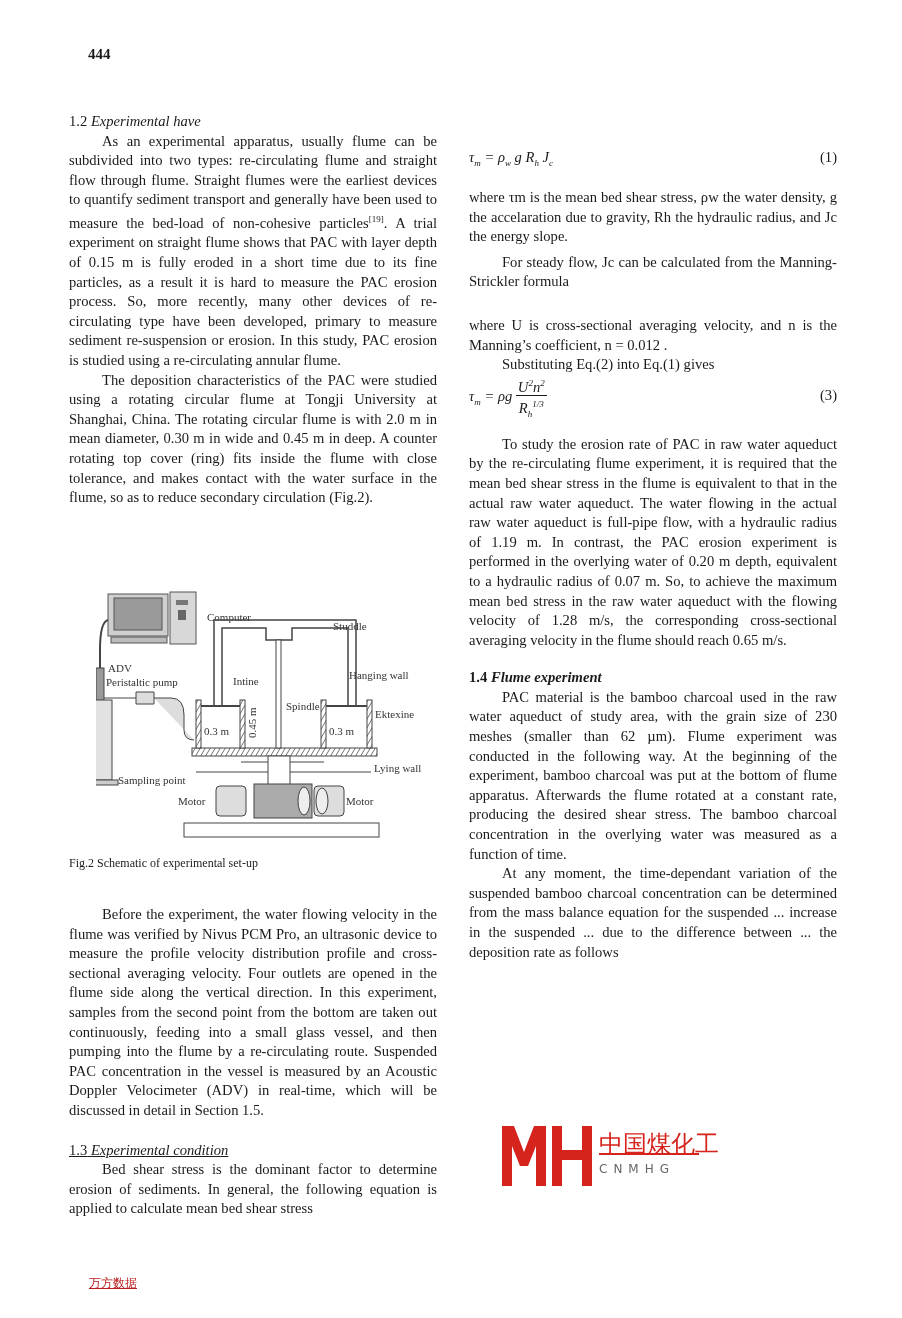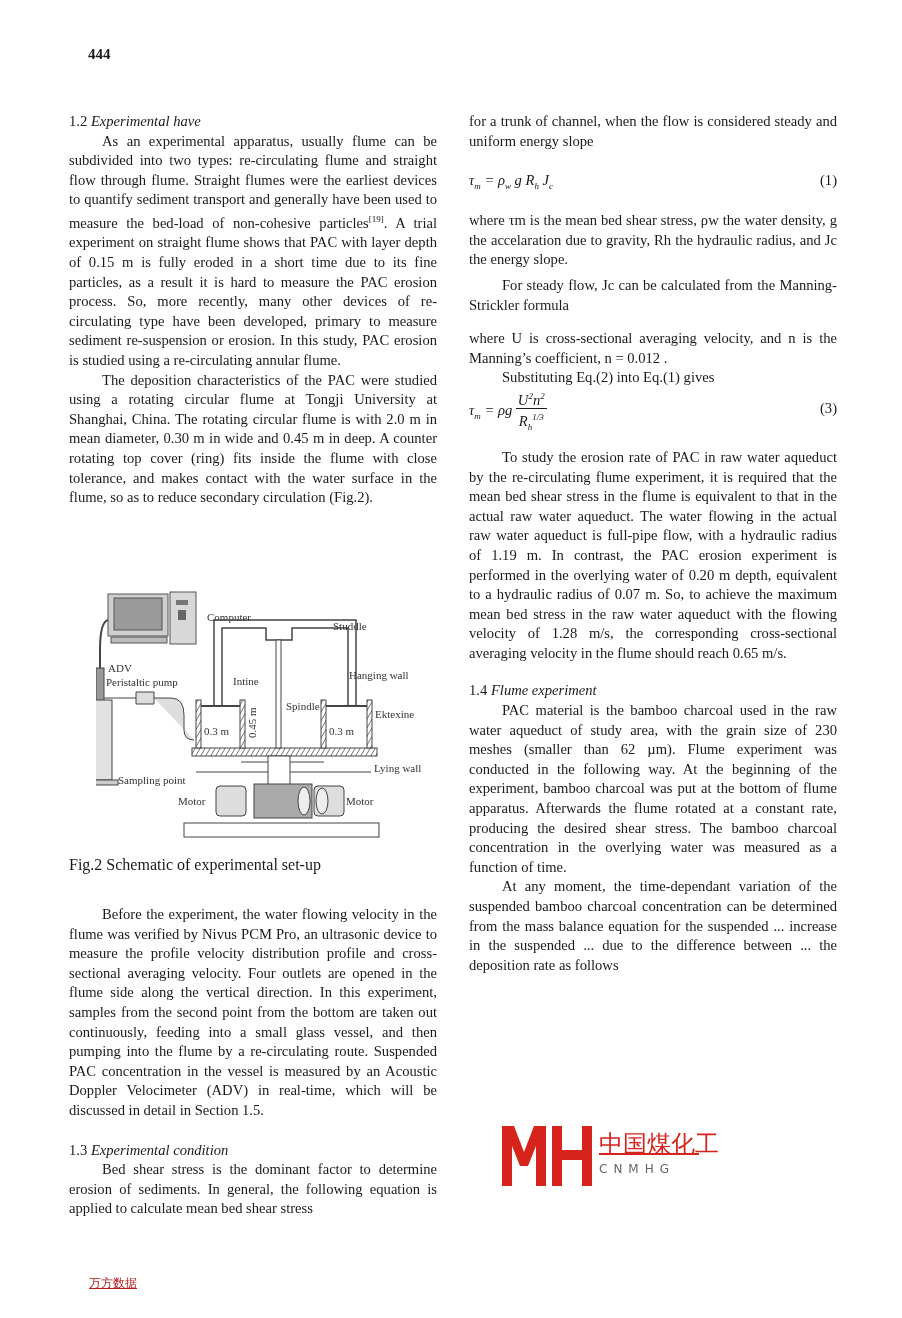--- a/index.html
+++ b/index.html
@@ -13,21 +13,21 @@
   .indent { text-indent: 33px; }
   .sec { margin: 0; }
   .sec i { font-style: italic; }
   .eq { position: relative; height: 20px; margin: 0; font-style: italic; }
   .eq .num { position: absolute; right: 0; top: 0; font-style: normal; }
   .frac { display: inline-block; vertical-align: middle; text-align: center; line-height: 16px; }
   .frac .top { display: block; border-bottom: 1px solid #1a1a1a; padding: 0 2px; }
   .frac .bot { display: block; padding: 0 2px; }
   sub, sup { font-size: 9px; }
   .figure { position: absolute; left: 96px; top: 590px; width: 335px; height: 255px; }
-  .caption { position: absolute; left: 69px; top: 856px; font-size: 16px; }
+  .caption { position: absolute; left: 69px; top: 856px; font-size: 12px; }
   .footer { position: absolute; left: 89px; top: 1275px; font-size: 12px;
             font-family: "DejaVu Sans", sans-serif; color: #b91c1c; text-decoration: underline; }
   .watermark { position: absolute; left: 502px; top: 1126px; width: 240px; height: 62px; }
   .wm-text { position: absolute; left: 97px; top: 2px; font-family: "DejaVu Sans", sans-serif;
              font-size: 24px; color: #d6231c; background: rgba(255,255,255,0.85); padding-right: 2px; }
   .wm-line { position: absolute; left: 97px; top: 27px; width: 100px; height: 2px; background: #d6231c; }
   .wm-sub { position: absolute; left: 97px; top: 36px; font-family: "DejaVu Sans", sans-serif;
             font-size: 12px; letter-spacing: 6px; color: #666; background: rgba(255,255,255,0.85); text-align: center; }
   .fig-label { font-family: "Liberation Serif", serif; font-size: 11px; fill: #333; }
 </style>
@@ -110,43 +110,42 @@
   <ellipse cx="226" cy="211" rx="6" ry="13" fill="#eee" stroke="#444"></ellipse>
   <text class="fig-label" x="82" y="215">Motor</text>
   <text class="fig-label" x="250" y="215">Motor</text>
   <rect x="88" y="233" width="195" height="14" fill="#fff" stroke="#444"></rect>
 </svg>
 
 <div class="caption">Fig.2 Schematic of experimental set-up</div>
 
 <div class="col col-left" style="top:905px;">
   <p class="p indent">Before the experiment, the water flowing velocity in the flume was verified by Nivus PCM Pro, an ultrasonic device to measure the profile velocity distribution profile and cross-sectional averaging velocity. Four outlets are opened in the flume side along the vertical direction. In this experiment, samples from the second point from the bottom are taken out continuously, feeding into a small glass vessel, and then pumping into the flume by a re-circulating route. Suspended PAC concentration in the vessel is measured by an Acoustic Doppler Velocimeter (ADV) in real-time, which will be discussed in detail in Section 1.5.</p>
-  <p class="sec" style="margin-top:20px;">
+  <p class="sec" style="margin-top:20px;text-decoration:underline;">
     <span>1.3</span>
     <i>Experimental condition</i>
   </p>
   <p class="p indent">Bed shear stress is the dominant factor to determine erosion of sediments. In general, the following equation is applied to calculate mean bed shear stress</p>
 </div>
 
 <div class="col col-right">
-  <p class="p">for a trunk of channel, when the flow is considered steady and uniform energy slope</p>
-  <div class="eq" style="margin-top:20px;">
+  <div class="eq" style="margin-top:36px;">
     <span>τ<sub>m</sub> = ρ<sub>w</sub> g R<sub>h</sub> J<sub>c</sub></span>
     <span class="num">(1)</span>
   </div>
   <p class="p" style="margin-top:20px;">where τm is the mean bed shear stress, ρw the water density, g the accelaration due to gravity, Rh the hydraulic radius, and Jc the energy slope.</p>
   <p class="p indent" style="margin-top:6px;">For steady flow, Jc can be calculated from the Manning-Strickler formula</p>
-  <p class="p" style="margin-top:14px;">where U is cross-sectional averaging velocity, and n is the Manning’s coefficient, n = 0.012 .</p>
+  <p class="p" style="margin-top:24px;">where U is cross-sectional averaging velocity, and n is the Manning’s coefficient, n = 0.012 .</p>
   <p class="p indent">Substituting Eq.(2) into Eq.(1) gives</p>
   <div class="eq" style="height:42px;">
     <span>τ<sub>m</sub> = ρg <span class="frac"><span class="top">U<sup>2</sup>n<sup>2</sup></span><span class="bot">R<sub>h</sub><sup>1/3</sup></span></span></span>
     <span class="num" style="top:11px;">(3)</span>
   </div>
   <p class="p indent" style="margin-top:18px;">To study the erosion rate of PAC in raw water aqueduct by the re-circulating flume experiment, it is required that the mean bed shear stress in the flume is equivalent to that in the actual raw water aqueduct. The water flowing in the actual raw water aqueduct is full-pipe flow, with a hydraulic radius of 1.19 m. In contrast, the PAC erosion experiment is performed in the overlying water of 0.20 m depth, equivalent to a hydraulic radius of 0.07 m. So, to achieve the maximum mean bed stress in the raw water aqueduct with the flowing velocity of 1.28 m/s, the corresponding cross-sectional averaging velocity in the flume should reach 0.65 m/s.</p>
-  <p class="sec" style="margin-top:18px;">
+  <p class="sec" style="margin-top:18px;font-weight:bold;">
     <span>1.4</span>
     <i>Flume experiment</i>
   </p>
   <p class="p indent">PAC material is the bamboo charcoal used in the raw water aqueduct of study area, with the grain size of 230 meshes (smaller than 62 µm). Flume experiment was conducted in the following way. At the beginning of the experiment, bamboo charcoal was put at the bottom of flume apparatus. Afterwards the flume rotated at a constant rate, producing the desired shear stress. The bamboo charcoal concentration in the overlying water was measured as a function of time.</p>
   <p class="p indent">At any moment, the time-dependant variation of the suspended bamboo charcoal concentration can be determined from the mass balance equation for the suspended ... increase in the suspended ... due to the difference between ... the deposition rate as follows</p>
 </div>
 
 <div class="watermark">
   <svg width="96" height="60" viewBox="0 0 96 60">
     <path d="M0 0 H12 L22 26 L32 0 H44 V60 H34 V20 L26 40 H18 L10 20 V60 H0 Z" fill="#d6231c"></path>

